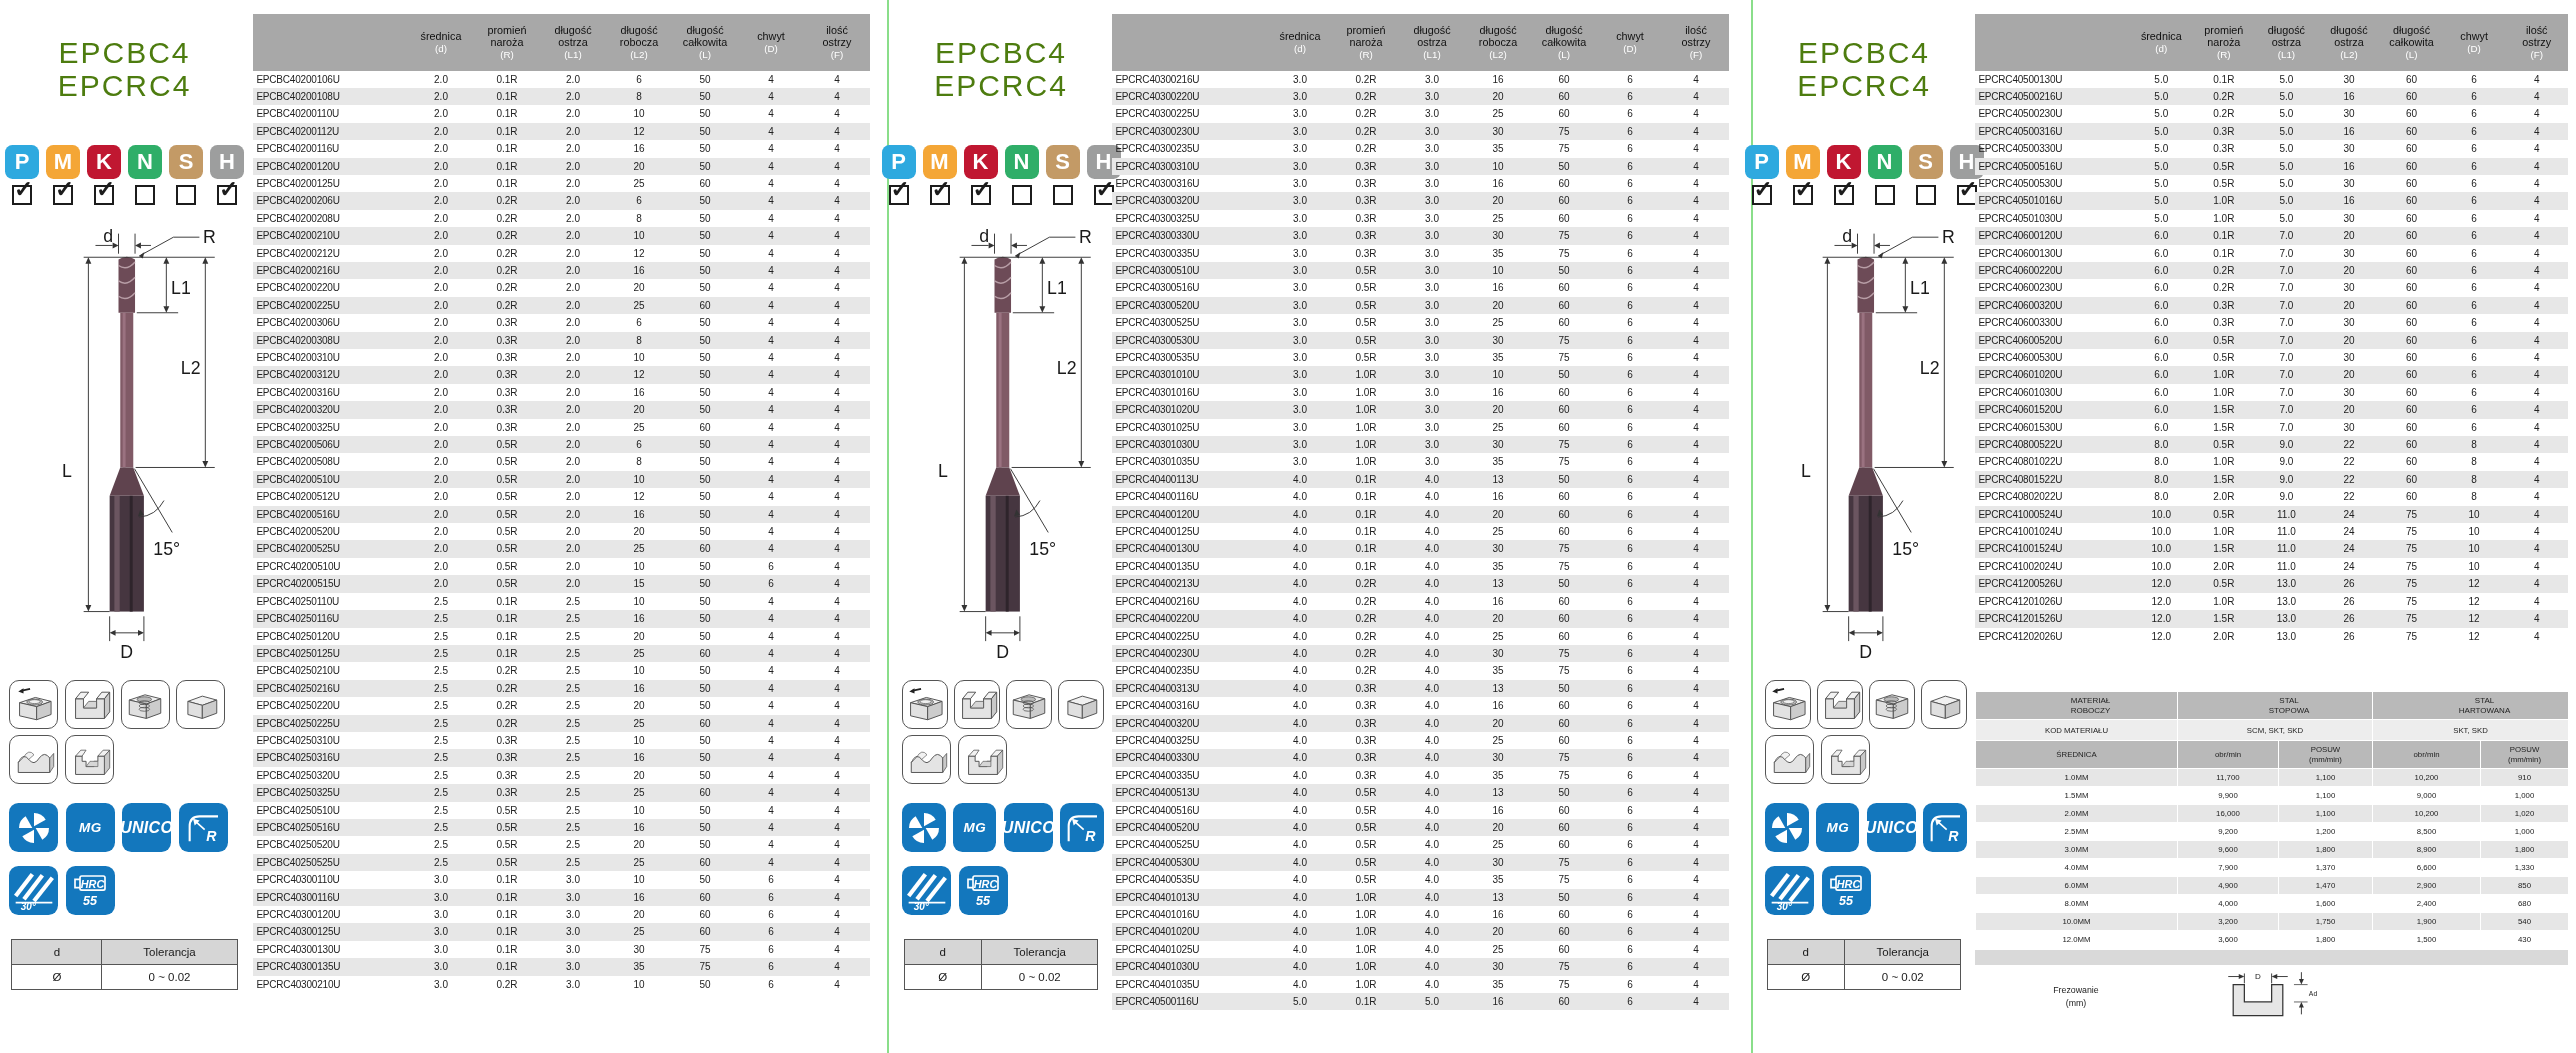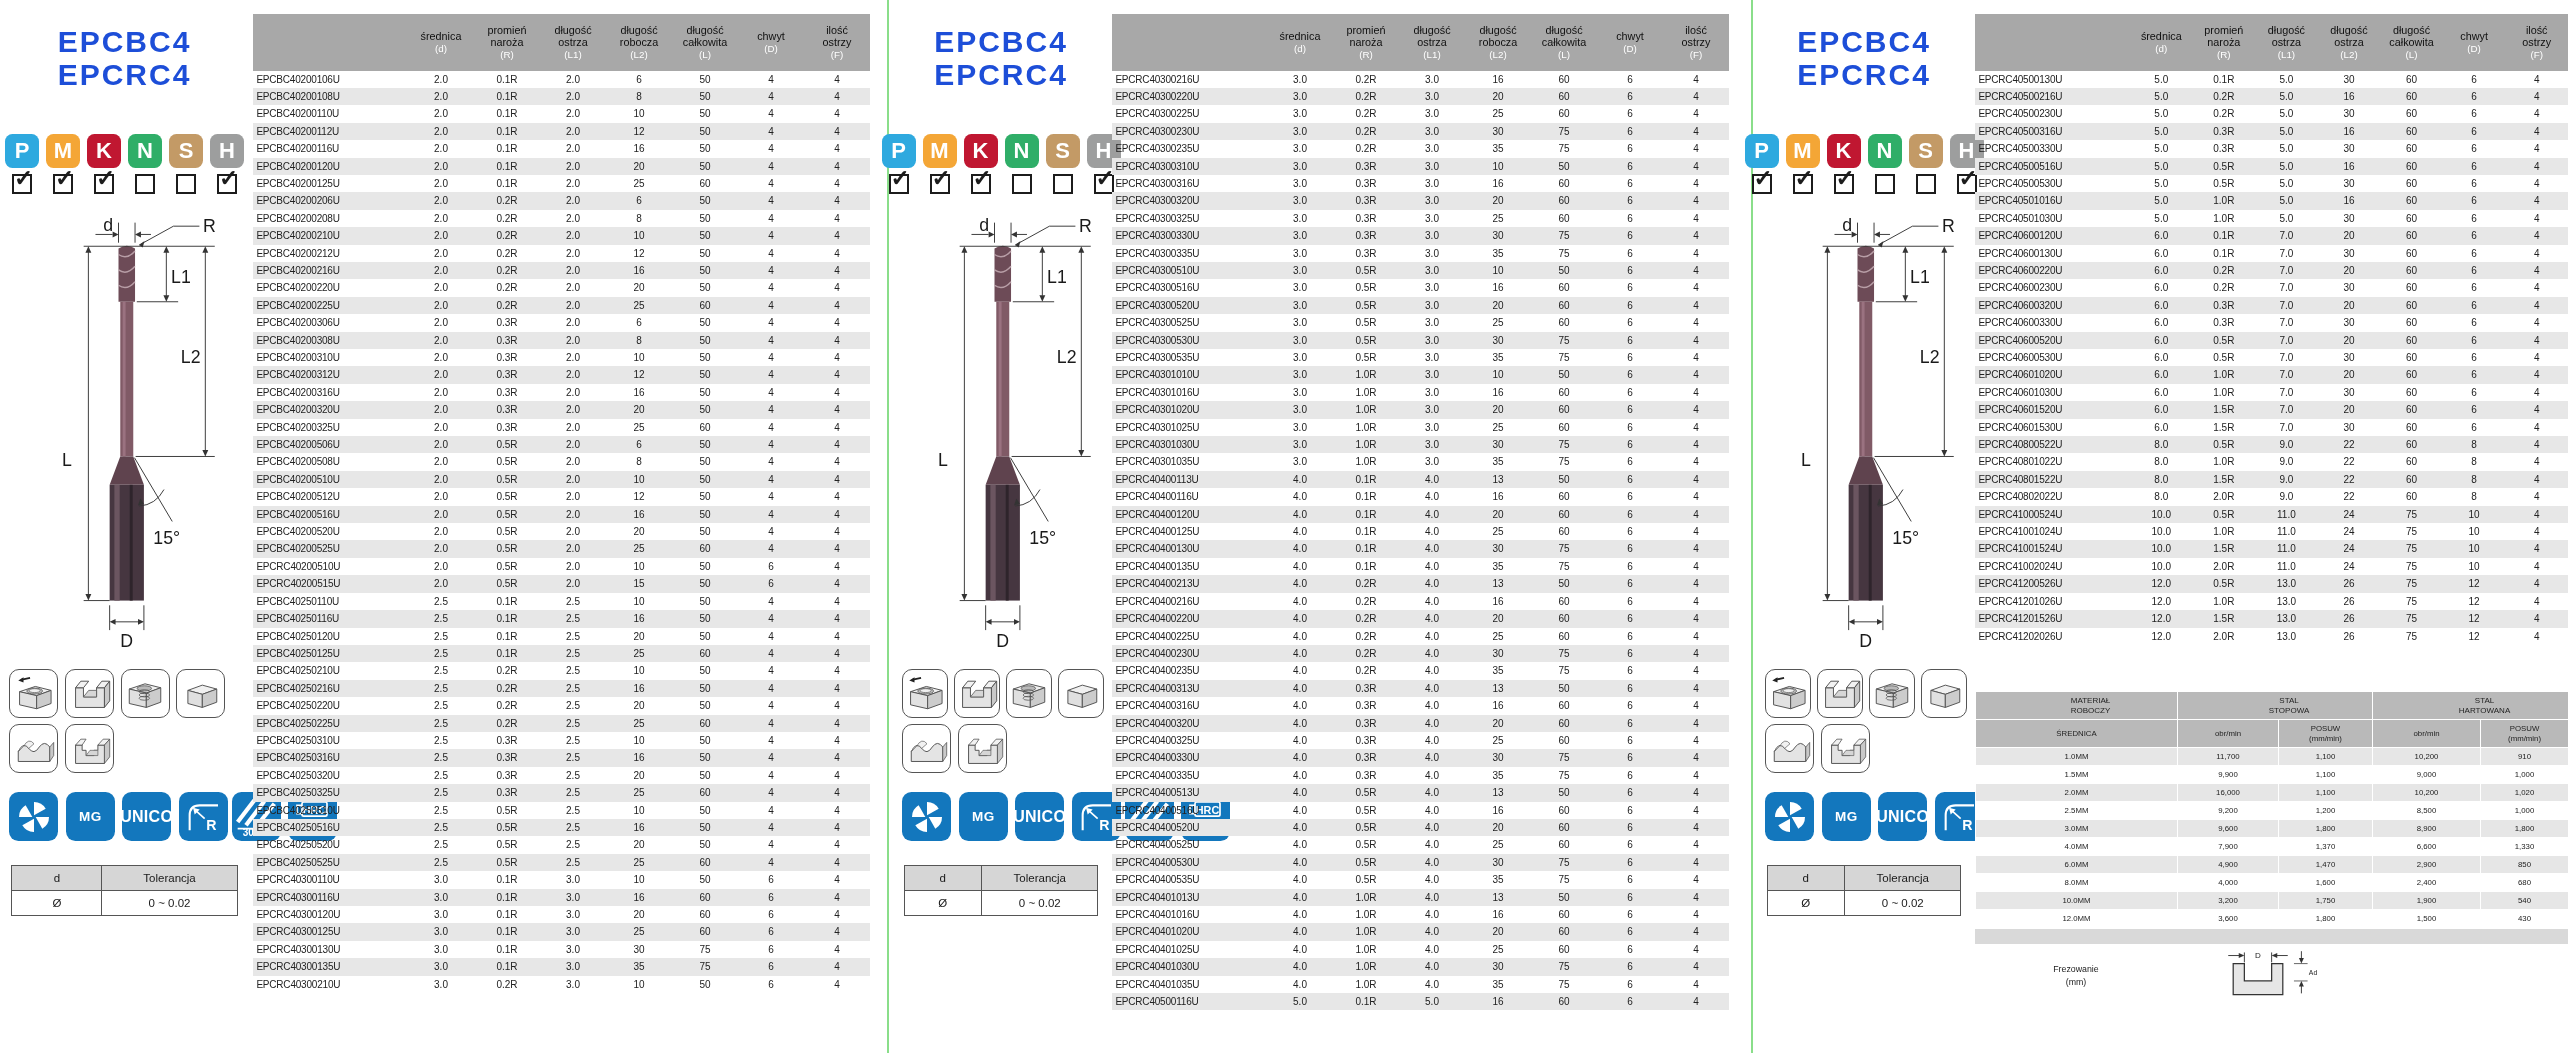--- a/index.html
+++ b/index.html
@@ -5,35 +5,35 @@
   html,body{margin:0;padding:0;background:#fff;}
   body{font-family:"Liberation Sans", sans-serif; color:#1a1a1a;}
   .page{position:relative;width:2576px;height:1053px;background:#fff;overflow:hidden;}
 
   
   .sep{position:absolute;top:0;bottom:0;width:2px;background:#8ade8a;}
 
   
   .panel-slot{position:absolute;top:0;height:1053px;}
   .panel-inner{width:100%;height:100%;display:flex;flex-direction:column;align-items:center;padding:0 5.4px;box-sizing:border-box;}
-  .title-block{margin-top:25px;text-align:center;font-weight:bold;font-size:30px;letter-spacing:2px;line-height:1.1;color:#1d4ed8;}
+  .title-block{margin-top:36px;text-align:center;font-weight:normal;font-size:30px;letter-spacing:2px;line-height:1.1;color:#4d7c0f;}
   .mats{margin-top:43px;display:flex;gap:6px;justify-content:center;}
   .mat{display:flex;flex-direction:column;align-items:center;width:35px;}
   .mat-badge{width:34px;height:34px;border-radius:7.4px;color:#fff;font-weight:bold;font-size:22px;text-align:center;line-height:34px;}
   .mat-check{width:16px;height:16px;border:2px solid #1c1c1c;margin-top:6px;position:relative;background:#fff;}
   .mat-check .tick{display:none;}
   .mat-check.on .tick{display:block;position:absolute;left:0px;top:-10.8px;font-size:23px;font-weight:bold;color:#1c1c1c;}
   .drawing{margin-top:17.5px;width:202px;height:437px;}
   .drawing svg{width:100%;height:100%;}
   .dim-text{font-size:30px;fill:#1a1a1a;font-family:"Liberation Sans",sans-serif;}
   .pictos{margin-top:20px;width:100%;display:flex;flex-direction:column;gap:6.7px;padding-left:4px;box-sizing:border-box;}
   .picto-row{display:flex;gap:6.7px;}
   .picto{width:49px;height:49px;border:1.3px solid #555;border-radius:10px;background:#fff;display:flex;align-items:center;justify-content:center;box-sizing:border-box;}
   .picto svg{width:42px;height:42px;}
-  .badges{margin-top:19px;width:100%;display:flex;flex-direction:row;gap:4px;padding-left:4px;box-sizing:border-box;}
+  .badges{margin-top:19px;width:100%;display:flex;flex-direction:column;gap:14px;padding-left:4px;box-sizing:border-box;font-style:italic;}
   .badge-row{display:flex;gap:7.4px;}
   .badge{width:49px;height:49px;border-radius:9.4px;background:#1377bd;display:flex;align-items:center;justify-content:center;color:#fff;box-sizing:border-box;}
   .badge.txt span{font-weight:bold;font-size:13.5px;letter-spacing:0.3px;}
   .badge.txt span.small{font-size:16px;}
   .badge svg{width:40px;height:40px;}
   .tol{margin-top:24px;width:95%;}
   .tol table{width:100%;border-collapse:collapse;border:1.3px solid #555;}
   .tol th,.tol td{border:1px solid #555;text-align:center;font-size:11.5px;height:22px;}
   .tol th{background:#d6d6d6;font-weight:normal;}
   .tol td{background:#fff;}
@@ -2375,20 +2375,25 @@
             </td>
         <td class="two" colspan="2">
               <span>STAL</span>
               <span>STOPOWA</span>
             </td>
         <td class="two" colspan="2">
               <span>STAL</span>
               <span>HARTOWANA</span>
             </td>
       </tr>
+      <tr class="sp-code">
+        <td>KOD MATERIAŁU</td>
+        <td colspan="2">SCM, SKT, SKD</td>
+        <td colspan="2">SKT, SKD</td>
+      </tr>
       <tr class="sp-cols">
         <td>ŚREDNICA</td>
         <td>obr/min</td>
         <td class="two">
               <span>POSUW</span>
               <span>(mm/min)</span>
             </td>
         <td>obr/min</td>
         <td class="two">
               <span>POSUW</span>

